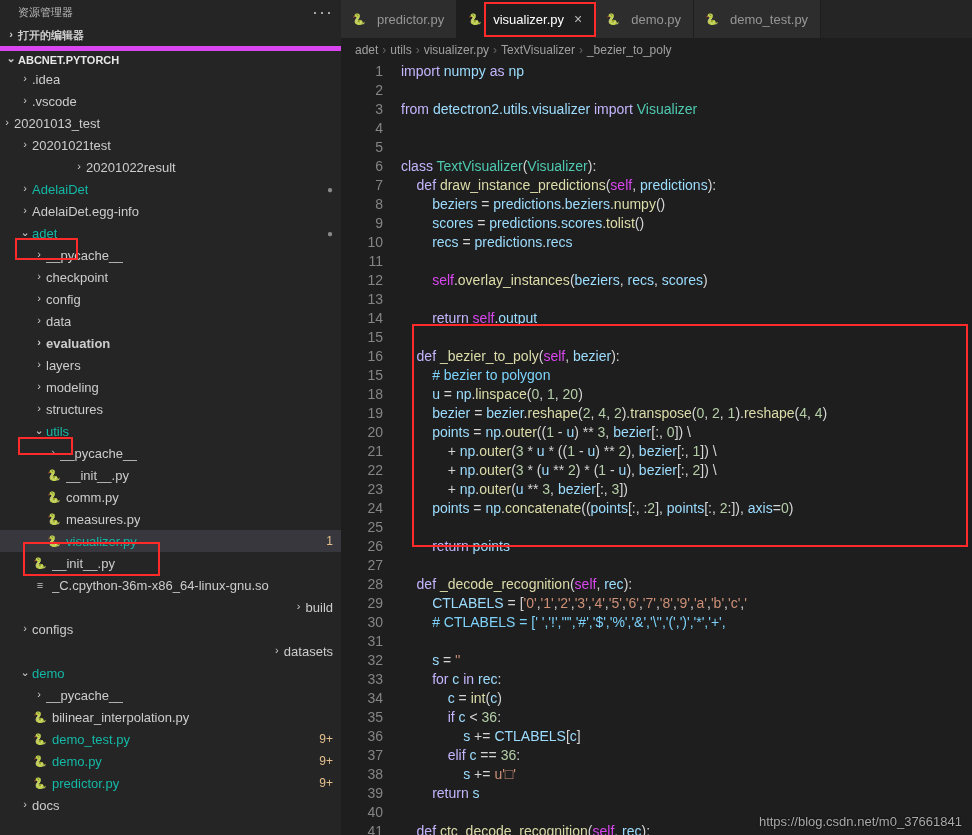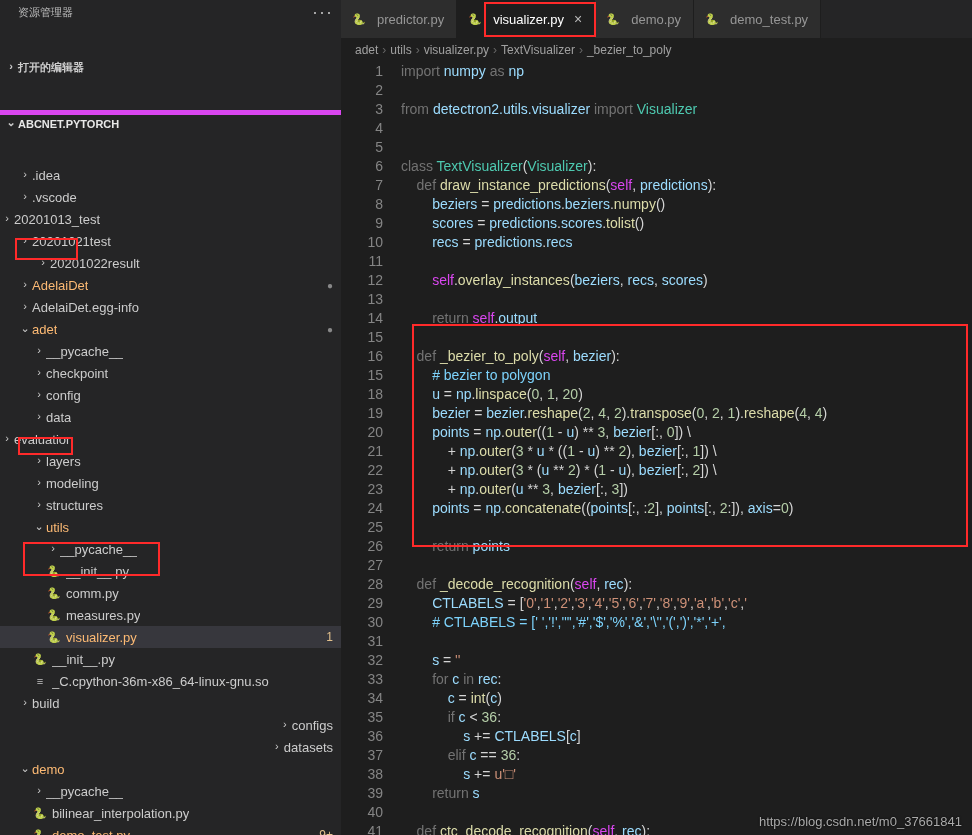--- a/index.html
+++ b/index.html
@@ -1,32 +1,32 @@
 <!DOCTYPE html>
 <html><head>
 <meta charset="utf-8">
 <style>
 * { margin:0; padding:0; box-sizing:border-box; font-family:"Segoe UI","Microsoft YaHei",sans-serif; }
 body { width:972px; height:835px; background:#1e1e1e; color:#ccc; overflow:hidden; position:relative; }
 .root { display:flex; height:100%; }
 
 
-.sidebar { width:341px; background:#252526; display:flex; flex-direction:column; font-size:13px;gap:32px; }
+.sidebar { width:341px; background:#252526; display:flex; flex-direction:column; font-size:13px; }
 .panel-title { display:flex; align-items:center; padding:4px 8px 4px 18px; color:#bbb; font-size:11px; height:24px; }
 .panel-title .dots { margin-left:auto; font-size:18px; letter-spacing:1px; }
 .section-hdr { display:flex; align-items:center; padding:2px 6px 2px 4px; color:#ccc; font-size:11px; font-weight:bold; height:22px; }
 .section-hdr.project { color:#e8e8e8; border-top:5px solid #d946ef; }
 .chev { width:14px; display:inline-block; text-align:center; color:#ccc; font-size:11px; transform:translateY(-1px); }
 .chev.right::before { content:"›"; }
 .chev.down::before { content:"⌄"; }
 .tree { flex:1; overflow:auto; }
 .tree-row { display:flex; align-items:center; height:22px; padding-right:8px; color:#cccccc; cursor:pointer; }
 .tree-row.sel { background:#37373d; }
 .tree-row .label { white-space:nowrap; overflow:hidden; text-overflow:ellipsis; }
-.tree-row.mod .label { color:#fdba74; }
+.tree-row.mod .label { color:#14b8a6; }
 .tree-row .badge { margin-left:auto; color:#e2c08d; font-size:12px; }
 .tree-row .dot { margin-left:auto; color:#888; font-size:10px; }
 .fico { width:16px; height:16px; margin-right:4px; display:inline-flex; align-items:center; justify-content:center; font-size:11px; }
 .fico.py { color:#4b8bbe; }
 .fico.folder { color:#c5c5c5; }
 
 
 .editor-area { flex:1; display:flex; flex-direction:column; background:#1e1e1e; min-width:0; }
 .tabs { display:flex; background:#252526; height:38px; font-size:13px; }
 .tab { display:flex; align-items:center; padding:0 12px 0 10px; color:#969696; background:#2d2d2d; border-right:1px solid #1e1e1e; cursor:pointer; gap:6px; }
@@ -34,21 +34,21 @@
 .tab .close { color:#bbb; font-size:14px; margin-left:4px; }
 .breadcrumb { display:flex; align-items:center; gap:4px; padding:0 14px; height:24px; font-size:12px; color:#a0a0a0; background:#1e1e1e; }
 .breadcrumb .sep { color:#666; }
 
 
 .code-wrap { flex:1; display:flex; overflow:hidden; font-family:Consolas,"Courier New",monospace; font-size:14px; line-height:19px; position:relative; }
 .gutter { width:60px; text-align:right; padding-right:18px; color:#858585; user-select:none; }
 .gutter div { height:19px; }
 .code { flex:1; color:#d4d4d4; white-space:pre; min-width:0; overflow:hidden; }
 .code div { height:19px; }
-.kw { color:#737373; }
+.kw { color:#c4b5fd; }
 .cls { color:#4ec9b0; }
 .fn { color:#dcdcaa; }
 .var { color:#9cdcfe; }
 .num { color:#b5cea8; }
 .str { color:#ce9178; }
 .cmt { color:#7dd3fc; }
 .self { color:#d946ef; }
 
 
 .hl { position:absolute; border:2px solid #ff2a2a; pointer-events:none; z-index:50; }
@@ -84,21 +84,21 @@
           <span class="label">.vscode</span>
         </div>
         <div class="tree-row" style="">
           <span class="chev right"></span>
           <span class="label">20201013_test</span>
         </div>
         <div class="tree-row" style="padding-left: 18px;">
           <span class="chev right"></span>
           <span class="label">20201021test</span>
         </div>
-        <div class="tree-row" style="padding-left: 36px;">
+        <div class="tree-row" style="padding-left: 36px; margin-left: 36px;">
           <span class="chev right"></span>
           <span class="label">20201022result</span>
         </div>
         <div class="tree-row mod" style="padding-left: 18px;">
           <span class="chev right"></span>
           <span class="label">AdelaiDet</span>
           <span class="dot">●</span>
         </div>
         <div class="tree-row" style="padding-left: 18px;">
           <span class="chev right"></span>
@@ -118,21 +118,21 @@
           <span class="label">checkpoint</span>
         </div>
         <div class="tree-row" style="padding-left: 32px;">
           <span class="chev right"></span>
           <span class="label">config</span>
         </div>
         <div class="tree-row" style="padding-left: 32px;">
           <span class="chev right"></span>
           <span class="label">data</span>
         </div>
-        <div class="tree-row" style="">
+        <div class="tree-row" style="padding-left: 32px; font-weight: bold;">
           <span class="chev right"></span>
           <span class="label">evaluation</span>
         </div>
         <div class="tree-row" style="padding-left: 32px;">
           <span class="chev right"></span>
           <span class="label">layers</span>
         </div>
         <div class="tree-row" style="padding-left: 32px;">
           <span class="chev right"></span>
           <span class="label">modeling</span>
@@ -167,25 +167,25 @@
           <span class="badge">1</span>
         </div>
         <div class="tree-row" style="padding-left: 32px;">
           <span class="fico py">🐍</span>
           <span class="label">__init__.py</span>
         </div>
         <div class="tree-row" style="padding-left: 32px;">
           <span class="fico folder">≡</span>
           <span class="label">_C.cpython-36m-x86_64-linux-gnu.so</span>
         </div>
-        <div class="tree-row" style="padding-left: 18px;">
+        <div class="tree-row" style="padding-left: 18px; justify-content: flex-end;">
           <span class="chev right"></span>
           <span class="label">build</span>
         </div>
-        <div class="tree-row" style="padding-left: 18px; justify-content: flex-end;">
+        <div class="tree-row" style="padding-left: 18px;">
           <span class="chev right"></span>
           <span class="label">configs</span>
         </div>
         <div class="tree-row" style="padding-left: 18px; justify-content: flex-end;">
           <span class="chev right"></span>
           <span class="label">datasets</span>
         </div>
         <div class="tree-row mod" style="padding-left: 18px;">
           <span class="chev down"></span>
           <span class="label">demo</span>

